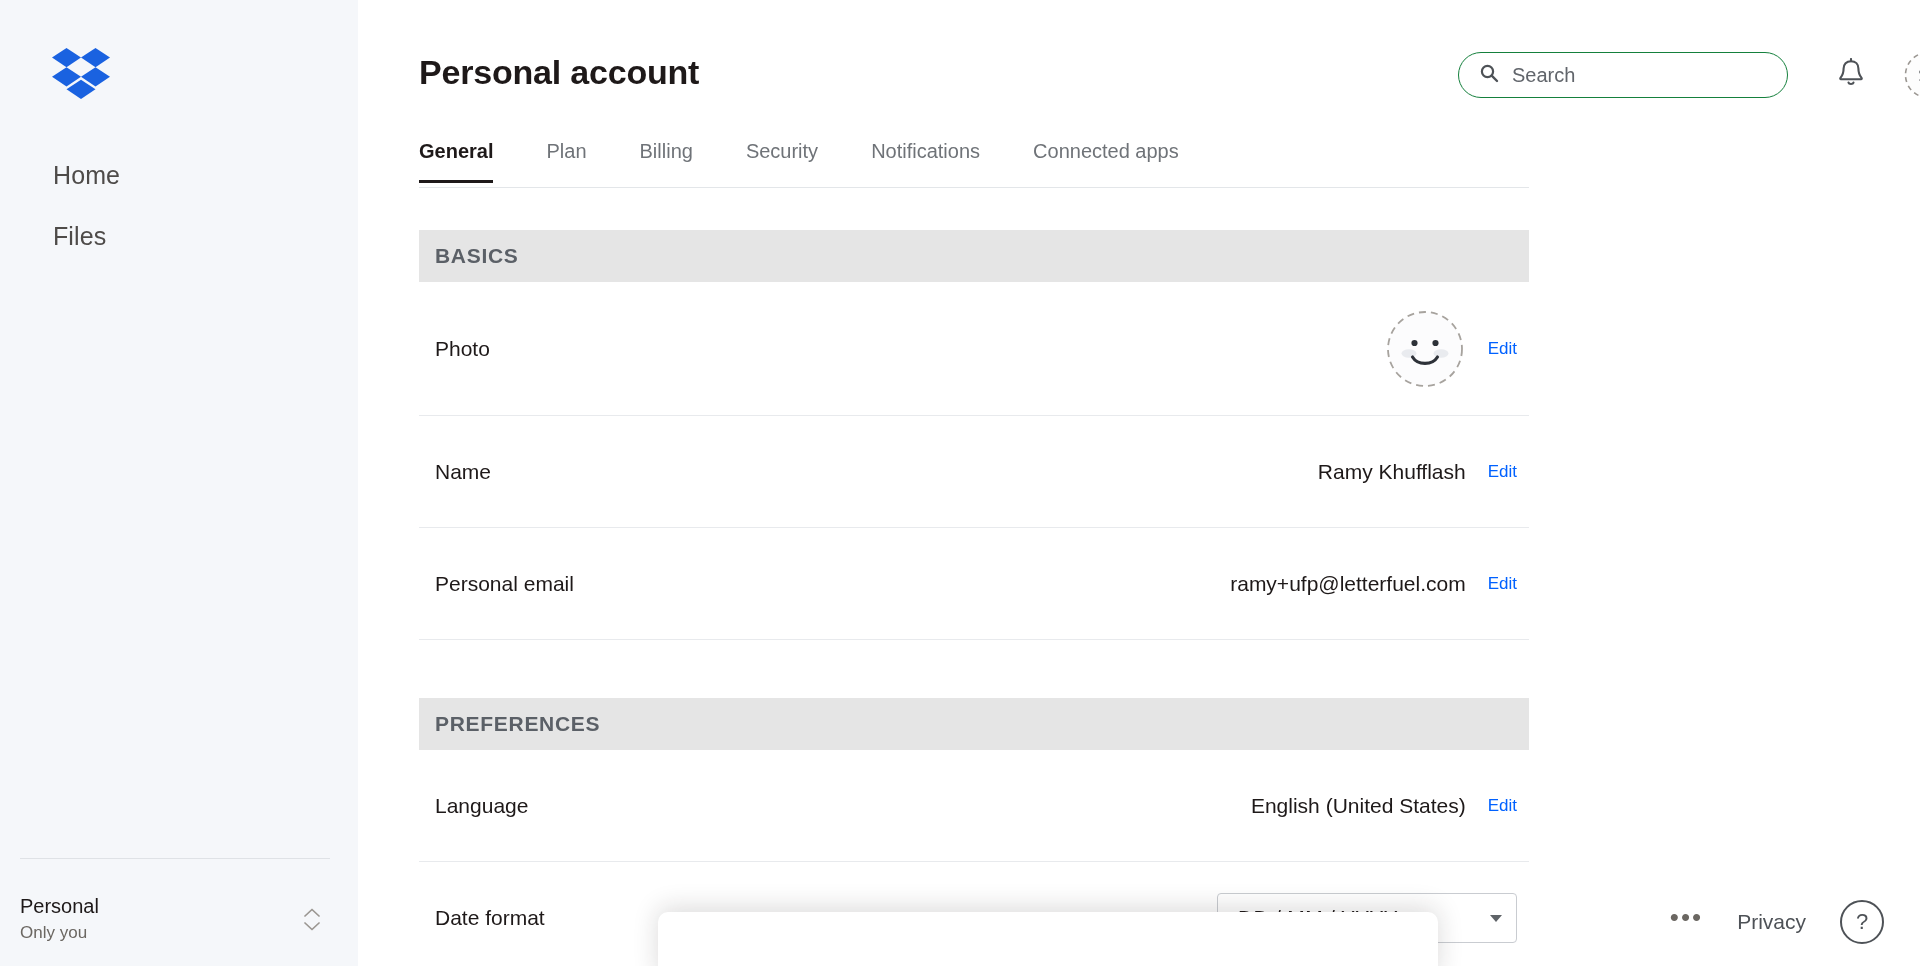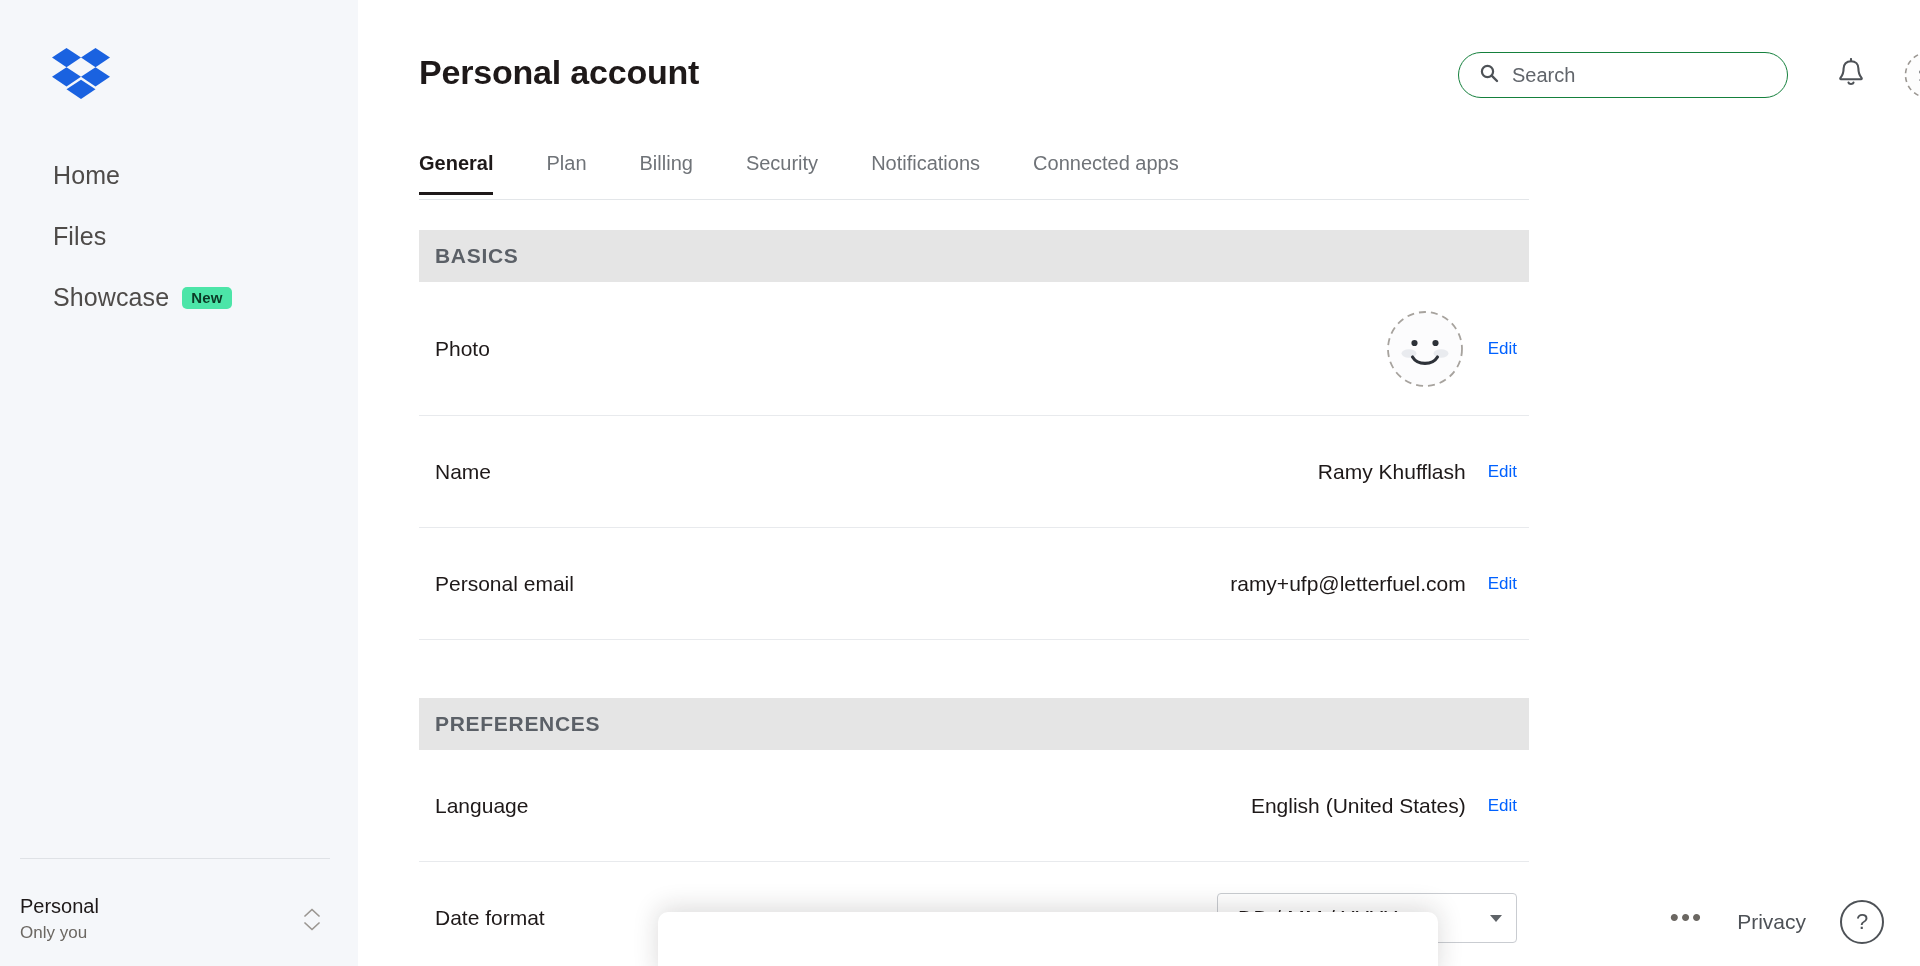--- a/index.html
+++ b/index.html
@@ -164,21 +164,21 @@
     left: 1545px;
     top: 50px;
     width: 50px; height: 50px;
     cursor: pointer;
   }
 
   
   .tabs {
     position: absolute;
     left: 61px;
-    top: 152px;
+    top: 140px;
     width: 1110px;
     height: 48px;
     border-bottom: 1px solid #e3e6e9;
     display: flex;
     align-items: flex-start;
   }
   .tab {
     position: relative;
     font-size: 20px;
     color: #6f7378;
@@ -344,24 +344,20 @@
         <polygon points="29,31.7 14.5,41.3 29,50.9 43.5,41.3" fill="#1a62e0"></polygon>
       </svg>
     </div>
 
     <nav class="nav">
       <div class="nav-item">
         <span class="nav-label">Home</span>
       </div>
       <div class="nav-item">
         <span class="nav-label">Files</span>
-      </div>
-      <div class="nav-item">
-        <span class="nav-label">Showcase</span>
-        <span class="badge-new">New</span>
       </div>
     </nav>
 
     <div class="sidebar-divider"></div>
 
     <div class="account-switcher">
       <div>
         <div class="acct-name">Personal</div>
         <div class="acct-sub">Only you</div>
       </div>

